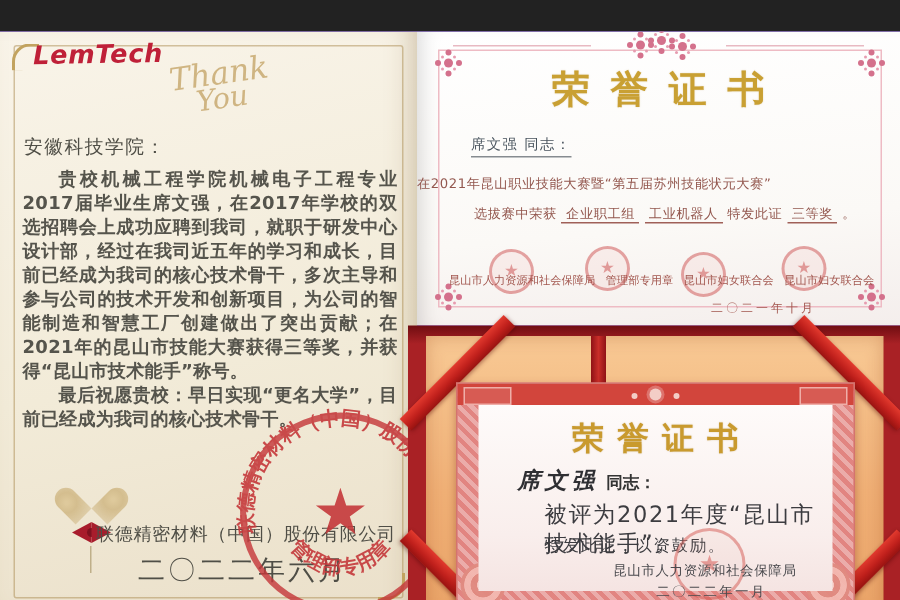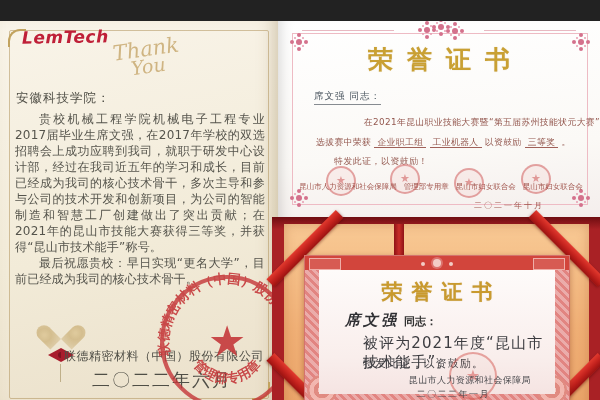--- a/index.html
+++ b/index.html
@@ -20,21 +20,21 @@
   .lt-logo{position:absolute;left:22px;top:6px;font-style:italic;font-weight:bold;
     font-size:17px;color:#bf2038;letter-spacing:.5px;transform:rotate(-1deg);}
   .lt-script{position:absolute;left:92px;top:18px;width:110px;text-align:center;
     color:#c6a66a;font-family:"DejaVu Serif","Liberation Serif",serif;font-style:italic;
     transform:rotate(-8deg);opacity:.8;line-height:1;}
   .lt-script .w1{font-size:21px;}
   .lt-script .w2{font-size:19px;margin-top:-3px;}
   .lt-salutation{position:absolute;left:16px;top:69px;font-size:12.5px;color:#4f4e46;letter-spacing:1px;}
   .lt-body{position:absolute;left:15px;top:90px;width:250px;font-size:12px;line-height:16px;
     color:#55544c;text-align:justify;letter-spacing:.2px;}
-  .lt-body p{margin:0;text-indent:2em;}
+  .lt-body p{margin:0;text-indent:2em;font-weight:bold;}
   .lt-sign{position:absolute;right:14px;top:327px;font-size:12px;color:#4f4e46;letter-spacing:.5px;}
   .lt-date{position:absolute;right:46px;top:347px;font-size:18px;color:#4f4e46;letter-spacing:2px;}
   .lt-stamp{position:absolute;left:156px;top:250px;width:142px;height:142px;opacity:.9;}
   
   .heart-deco{position:absolute;left:38px;top:294px;width:50px;height:70px;}
   .heart{position:relative;left:8px;top:0;width:30px;height:27px;opacity:.75;}
   .heart::before,.heart::after{content:"";position:absolute;top:0;width:15px;height:24px;
     background:radial-gradient(circle at 40% 40%, #d9c08a 1px, #cbb078 40%, rgba(203,176,120,.55));
     border-radius:15px 15px 0 0;}
   .heart::before{left:0;transform:rotate(-45deg);transform-origin:100% 100%;}
@@ -56,21 +56,21 @@
     4px 4px 0 -2px #e79cb0,-4px -4px 0 -2px #e79cb0,4px -4px 0 -2px #e79cb0,-4px 4px 0 -2px #e79cb0;}
   .ct-spray{position:absolute;left:0;right:0;top:2px;height:14px;}
   .ct-spray::before,.ct-spray::after{content:"";position:absolute;top:7px;width:92px;height:1px;background:#e8b9c2;}
   .ct-spray::before{left:24px;}
   .ct-spray::after{right:24px;}
   .ct-title{position:absolute;left:0;right:0;top:22px;text-align:center;
     font-family:"DejaVu Serif","Liberation Serif",serif;font-weight:bold;font-size:25px;
     color:#c9a033;letter-spacing:14px;text-indent:14px;text-shadow:0 0 1px rgba(160,120,30,.35);}
   .ct-recipient{position:absolute;left:36px;top:69px;font-size:9.5px;color:#47525c;
     border-bottom:1px solid #868b90;padding-bottom:1px;letter-spacing:1px;}
-  .ct-line1{position:absolute;left:0;right:0;top:96px;text-align:right;font-size:8.8px;
+  .ct-line1{position:absolute;left:0;right:0;top:96px;text-align:left;font-size:8.8px;
     color:#93574e;letter-spacing:.4px;}
   .ct-line2{position:absolute;left:38px;top:116px;font-size:8.8px;color:#93574e;letter-spacing:.4px;}
   .ct-line2 .blank{border-bottom:1px solid #a06058;padding:0 3px;}
   .ct-line3{position:absolute;left:56px;top:135px;font-size:8.8px;color:#93574e;letter-spacing:.6px;}
   .ct-stamp{position:absolute;width:30px;height:30px;border-radius:50%;
     border:2px solid rgba(205,85,85,.5);background:rgba(235,160,160,.12);
     color:rgba(205,85,85,.55);font-size:11px;line-height:26px;text-align:center;}
   .ct-issuers{position:absolute;left:12px;right:8px;top:161px;display:flex;gap:7px;
     justify-content:center;font-size:7.5px;color:#a2564e;white-space:nowrap;}
   .ct-date{position:absolute;left:196px;top:179px;font-size:8px;color:#a2564e;letter-spacing:2px;}
@@ -109,21 +109,21 @@
   .c2-title{position:absolute;left:0;right:0;top:8px;text-align:center;
     font-family:"DejaVu Serif","Liberation Serif",serif;font-weight:bold;font-size:21px;
     color:#c99a2e;letter-spacing:9px;text-indent:9px;text-shadow:0 0 1px rgba(150,110,20,.4);}
   .c2-recipient{position:absolute;left:26px;top:40px;color:#2f2f33;}
   .c2-recipient .name{font-family:"DejaVu Serif","Liberation Serif",serif;font-style:italic;
     font-weight:bold;font-size:15px;letter-spacing:3px;}
   .c2-recipient .suffix{font-size:11px;color:#333;font-weight:bold;}
   .c2-line1{position:absolute;left:44px;top:64px;font-size:15px;color:#3c3c40;letter-spacing:1.1px;}
   .c2-line2{position:absolute;left:44px;top:86px;font-size:11px;color:#3c3c40;letter-spacing:1.1px;}
   .c2-issuer{position:absolute;right:24px;top:104px;font-size:9px;color:#4a4a4e;letter-spacing:.4px;}
-  .c2-date{position:absolute;right:65px;top:118px;font-size:9px;color:#4a4a4e;letter-spacing:1.5px;}
+  .c2-date{position:absolute;right:44px;top:118px;font-size:9px;color:#4a4a4e;letter-spacing:1.5px;}
   .c2-stamp{position:absolute;right:58px;top:82px;width:48px;height:48px;border-radius:50%;
     border:2px solid rgba(210,80,75,.55);color:rgba(210,80,75,.6);font-size:16px;
     line-height:44px;text-align:center;opacity:.85;background:rgba(235,150,145,.08);}
 </style>
 </head>
 <body>
 
 <div class="stage">
 
   <section class="letter">
@@ -174,25 +174,24 @@
     <span class="flower" style="right:16px;top:18px;"></span>
     <span class="flower" style="left:18px;bottom:16px;"></span>
     <span class="flower" style="right:16px;bottom:16px;"></span>
     <div class="ct-title">荣誉证书</div>
     <div class="ct-recipient">席文强 同志：</div>
     <div class="ct-line1">在2021年昆山职业技能大赛暨“第五届苏州技能状元大赛”</div>
     <div class="ct-line2">
       <span>选拔赛中荣获</span>
       <span class="blank">企业职工组</span>
       <span class="blank">工业机器人</span>
-      <span>以资鼓励</span>
+      <span>特发此证</span>
       <span class="blank">三等奖</span>
       <span>。</span>
     </div>
-    <div class="ct-line3">特发此证，以资鼓励！</div>
     <div class="ct-stamp" style="left:48px;top:145px;">★</div>
     <div class="ct-stamp" style="left:112px;top:143px;">★</div>
     <div class="ct-stamp" style="left:176px;top:147px;">★</div>
     <div class="ct-stamp" style="left:243px;top:143px;">★</div>
     <div class="ct-issuers">
       <span>昆山市人力资源和社会保障局</span>
       <span>管理部专用章</span>
       <span>昆山市妇女联合会</span>
       <span>昆山市妇女联合会</span>
     </div>

